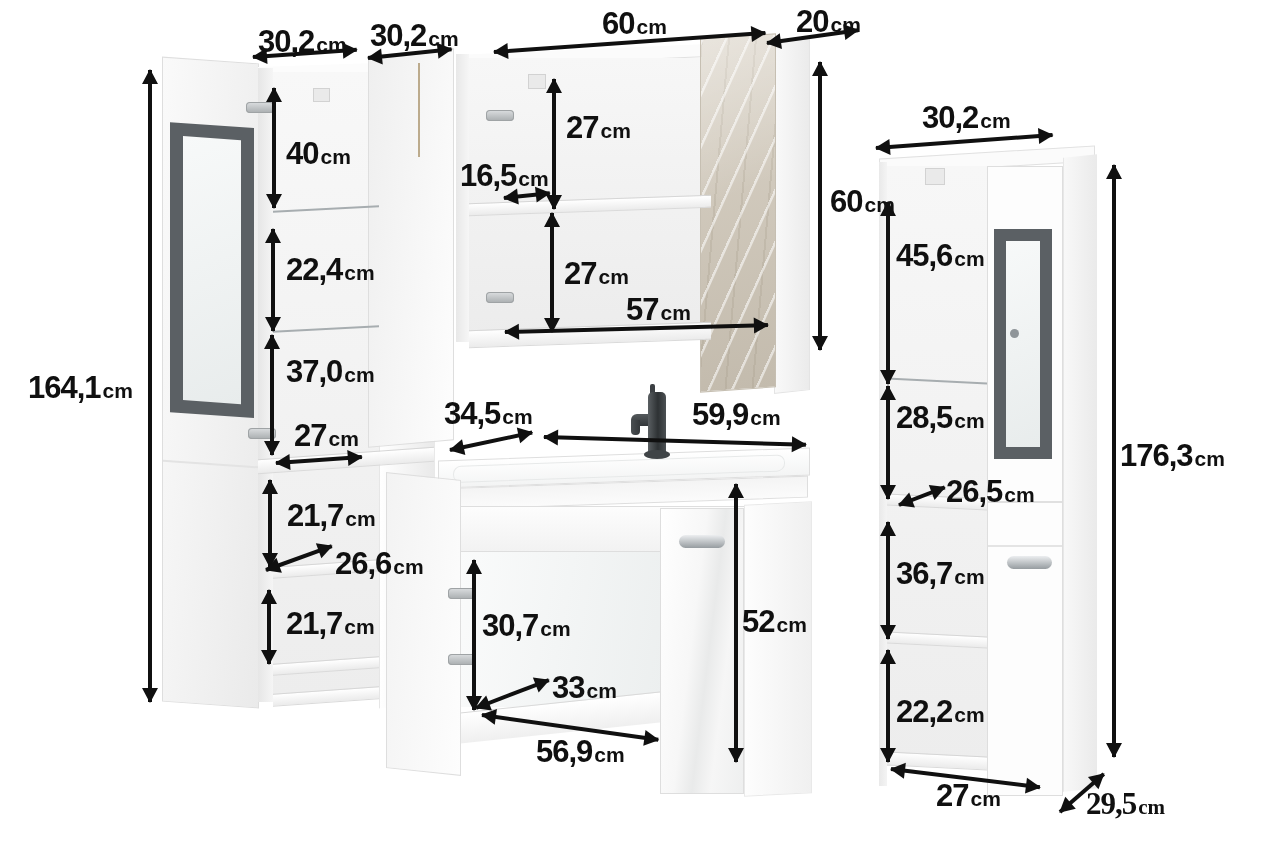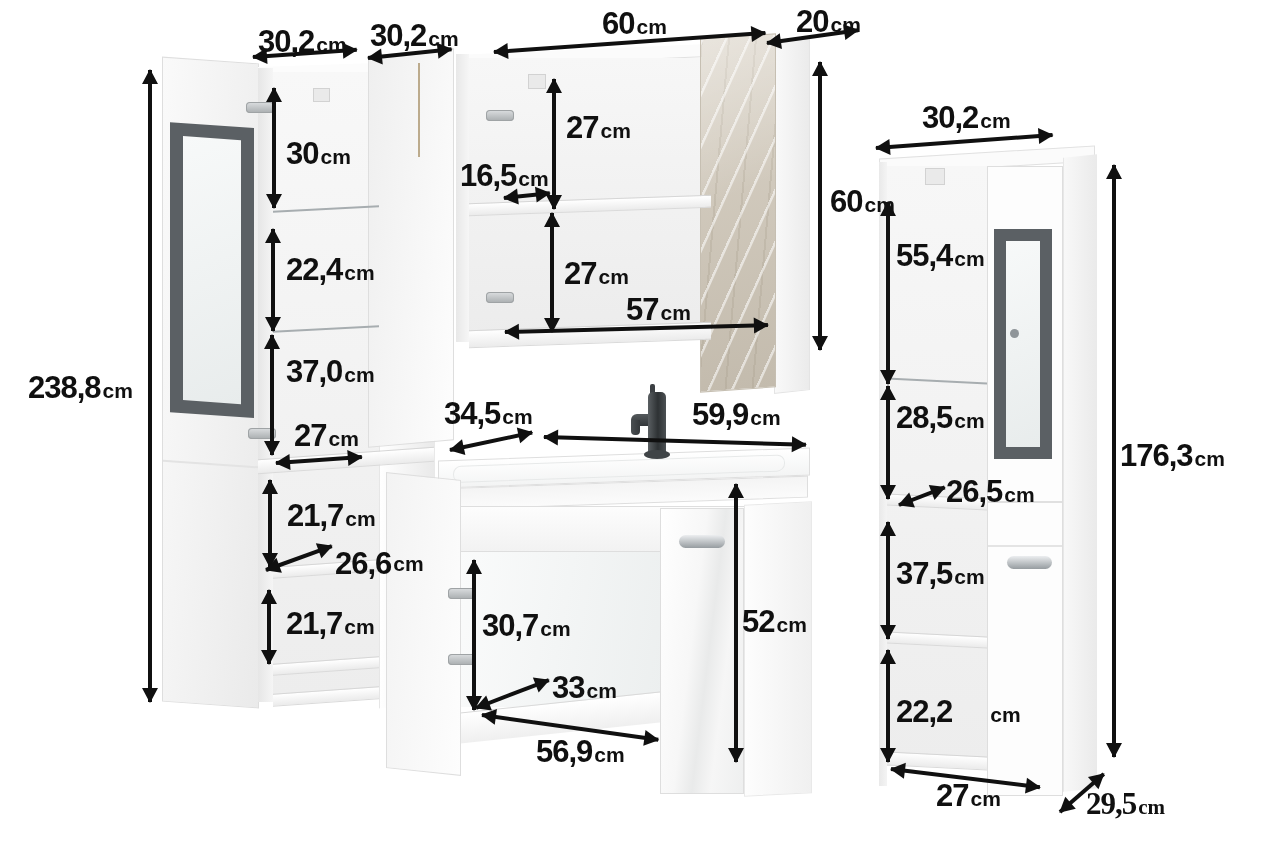--- a/index.html
+++ b/index.html
@@ -67,27 +67,27 @@
   </div>
   <div class="arrow" style="left:253px;top:55px;width:104px;transform:rotate(-4deg);"></div>
 
   <div class="dim" style="left:370px;top:20px;">
     <span class="v">30,2</span>
       <span class="u">cm</span>
   </div>
   <div class="arrow" style="left:368px;top:56px;width:84px;transform:rotate(-6deg);"></div>
 
   <div class="dim" style="left:28px;top:372px;">
-    <span class="v">238,8</span>
+    <span class="v">164,1</span>
       <span class="u">cm</span>
   </div>
   <div class="arrow" style="left:150px;top:68px;width:632px;transform:rotate(90deg);"></div>
 
   <div class="dim" style="left:286px;top:138px;">
-    <span class="v">30</span>
+    <span class="v">40</span>
       <span class="u">cm</span>
   </div>
   <div class="arrow" style="left:274px;top:86px;width:120px;transform:rotate(90deg);"></div>
 
   <div class="dim" style="left:286px;top:254px;justify-content:flex-end;">
     <span class="v">22,4</span>
       <span class="u">cm</span>
   </div>
   <div class="arrow" style="left:273px;top:227px;width:102px;transform:rotate(90deg);"></div>
 
@@ -102,21 +102,21 @@
       <span class="u">cm</span>
   </div>
   <div class="arrow" style="left:276px;top:461px;width:86px;transform:rotate(-4deg);"></div>
 
   <div class="dim" style="left:287px;top:500px;">
     <span class="v">21,7</span>
       <span class="u">cm</span>
   </div>
   <div class="arrow" style="left:270px;top:478px;width:87px;transform:rotate(90deg);"></div>
 
-  <div class="dim" style="left:335px;top:548px;align-items:center;">
+  <div class="dim" style="left:335px;top:548px;">
     <span class="v">26,6</span>
       <span class="u">cm</span>
   </div>
   <div class="arrow" style="left:266px;top:568px;width:70px;transform:rotate(-20deg);"></div>
 
   <div class="dim" style="left:286px;top:608px;">
     <span class="v">21,7</span>
       <span class="u">cm</span>
   </div>
   <div class="arrow" style="left:269px;top:588px;width:74px;transform:rotate(90deg);"></div>
@@ -286,44 +286,44 @@
                 background:linear-gradient(to right,#f8f8f8,#eaeaea);border-left:1px solid #e7e7e7;"></div>
   </div>
 
   <div class="dim" style="left:922px;top:102px;">
     <span class="v">30,2</span>
       <span class="u">cm</span>
   </div>
   <div class="arrow" style="left:876px;top:146px;width:177px;transform:rotate(-4.2deg);"></div>
 
   <div class="dim" style="left:896px;top:240px;">
-    <span class="v">55,4</span>
+    <span class="v">45,6</span>
       <span class="u">cm</span>
   </div>
   <div class="arrow" style="left:888px;top:200px;width:182px;transform:rotate(90deg);"></div>
 
   <div class="dim" style="left:896px;top:402px;">
     <span class="v">28,5</span>
       <span class="u">cm</span>
   </div>
   <div class="arrow" style="left:888px;top:384px;width:113px;transform:rotate(90deg);"></div>
 
   <div class="dim" style="left:946px;top:476px;">
     <span class="v">26,5</span>
       <span class="u">cm</span>
   </div>
   <div class="arrow" style="left:899px;top:503px;width:49px;transform:rotate(-21deg);"></div>
 
   <div class="dim" style="left:896px;top:558px;">
-    <span class="v">37,5</span>
+    <span class="v">36,7</span>
       <span class="u">cm</span>
   </div>
   <div class="arrow" style="left:888px;top:520px;width:117px;transform:rotate(90deg);"></div>
 
-  <div class="dim" style="left:896px;top:696px;gap:36px;">
+  <div class="dim" style="left:896px;top:696px;">
     <span class="v">22,2</span>
       <span class="u">cm</span>
   </div>
   <div class="arrow" style="left:888px;top:648px;width:112px;transform:rotate(90deg);"></div>
 
   <div class="dim" style="left:936px;top:780px;">
     <span class="v">27</span>
       <span class="u">cm</span>
   </div>
   <div class="arrow" style="left:891px;top:767px;width:150px;transform:rotate(7deg);"></div>

